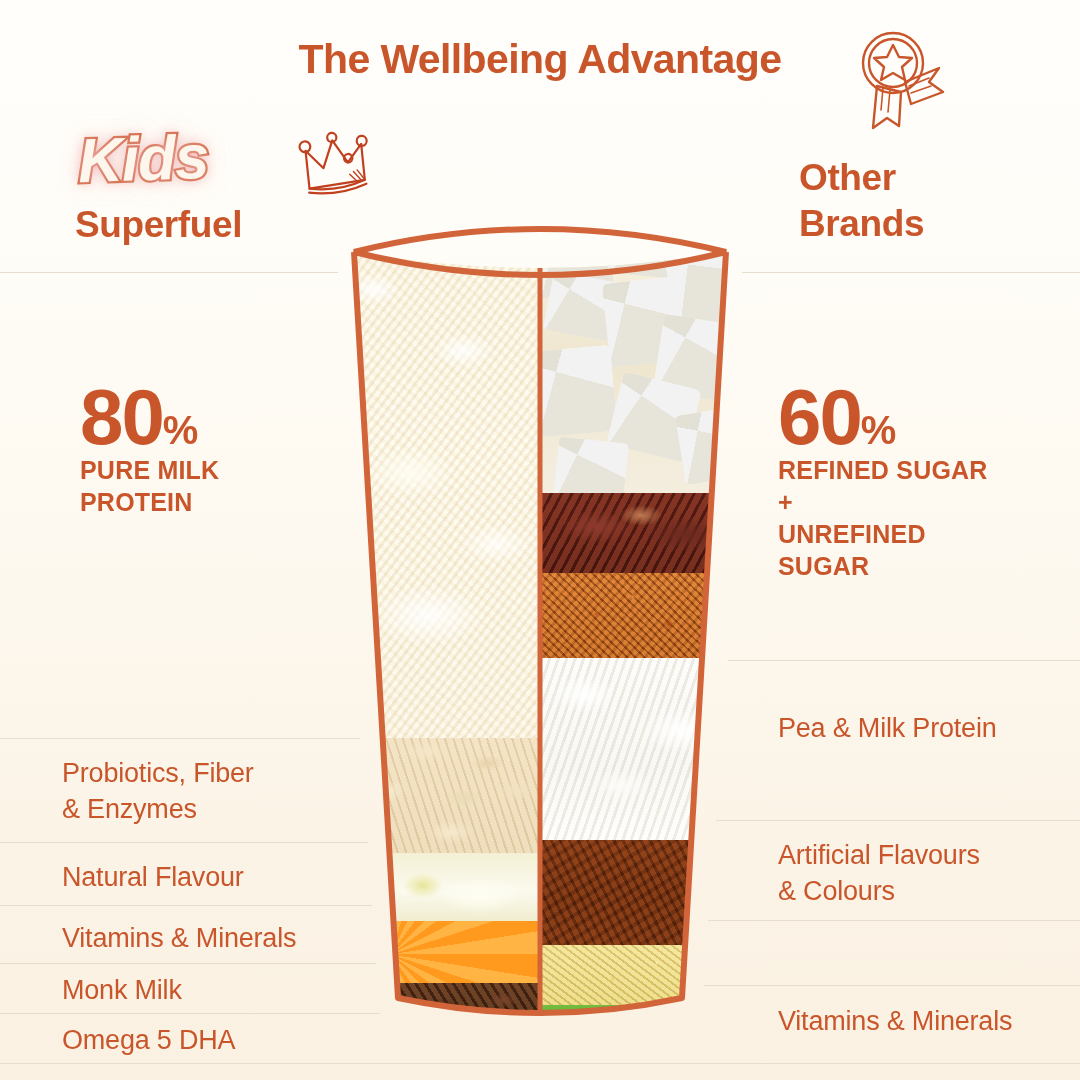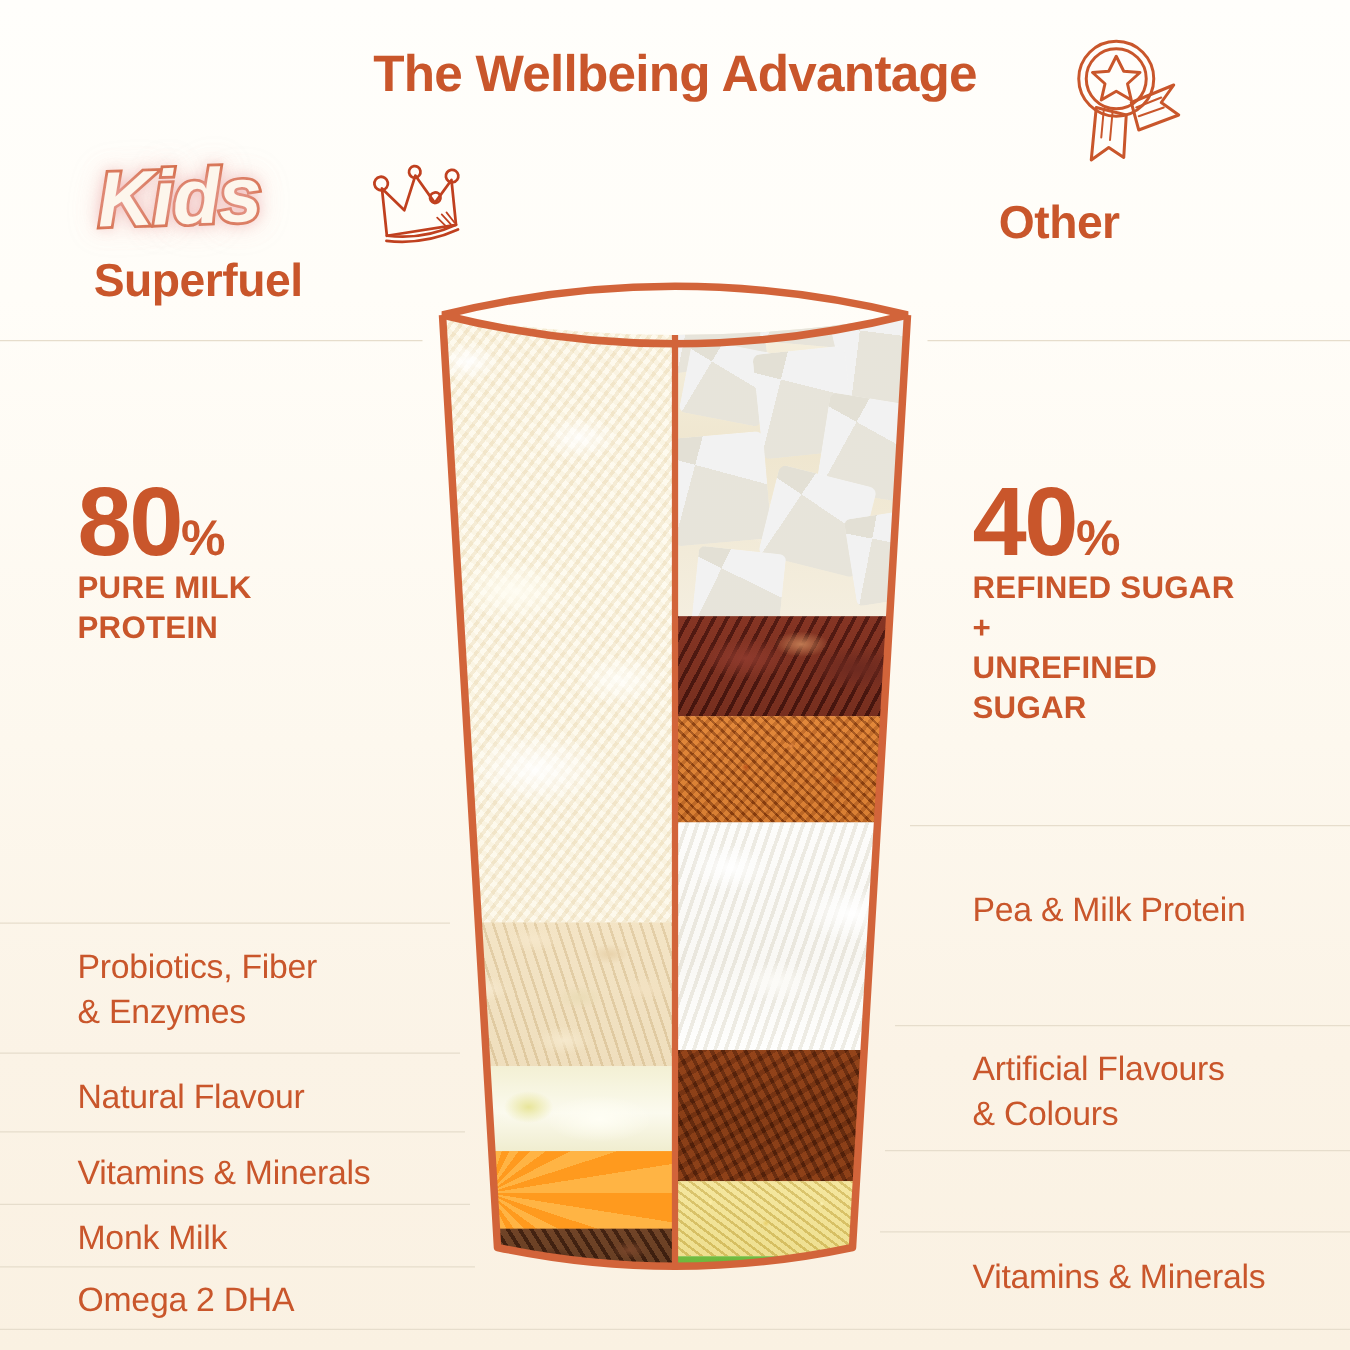--- a/index.html
+++ b/index.html
@@ -103,21 +103,21 @@
     font-size: 40px;
     font-weight: 800;
     letter-spacing: -1px;
   }
   .stat .caption {
     font-size: 25px;
     font-weight: 700;
     line-height: 1.28;
     letter-spacing: .2px;
   }
-  #stat-left  { top: 380px; left: 62px; }
+  #stat-left  { top: 380px; left: 80px; }
   #stat-right { top: 380px; left: 778px; }
 
   
   .ing {
     position: absolute;
     font-size: 27px;
     line-height: 1.33;
     color: #C9562B;
     letter-spacing: -0.2px;
   }
@@ -311,51 +311,52 @@
         <circle cx="73" cy="19" r="5"></circle>
         <path d="M56 50 L62 58" stroke-width="1.4"></path>
         <path d="M60 48 L66 57" stroke-width="1.4"></path>
         <path d="M64 47 L69 56" stroke-width="1.4"></path>
       </g>
     </svg>
   </div>
 
   <div id="other-brands">
     <div>Other</div>
+    <div>Brands</div>
   </div>
 
   <div id="stat-left" class="stat">
     <div class="num"><span>80</span><span class="pct">%</span></div>
     <div class="caption" style="white-space:pre-line;">PURE MILK
 PROTEIN</div>
   </div>
 
   <div id="stat-right" class="stat">
-    <div class="num"><span>40</span><span class="pct">%</span></div>
+    <div class="num"><span>60</span><span class="pct">%</span></div>
     <div class="caption" style="white-space:pre-line;">REFINED SUGAR
 +
 UNREFINED
 SUGAR</div>
   </div>
 
   <div class="ing l" style="top:860px;">
     <span style="white-space:pre-line;">Natural Flavour</span>
   </div>
   <div class="ing l" style="top:756px;">
     <span style="white-space:pre-line;">Probiotics, Fiber
 &amp; Enzymes</span>
   </div>
   <div class="ing l" style="top:921px;width:320px;">
     <span style="white-space:pre-line;">Vitamins &amp; Minerals</span>
   </div>
   <div class="ing l" style="top:973px;">
     <span style="white-space:pre-line;">Monk Milk</span>
   </div>
   <div class="ing l" style="top:1023px;">
-    <span style="white-space:pre-line;">Omega 2 DHA</span>
+    <span style="white-space:pre-line;">Omega 5 DHA</span>
   </div>
 
   <div class="ing r" style="top:711px;width:320px;">
     <span style="white-space:pre-line;">Pea &amp; Milk Protein</span>
   </div>
   <div class="ing r" style="top:838px;width:310px;">
     <span style="white-space:pre-line;">Artificial Flavours
 &amp; Colours</span>
   </div>
   <div class="ing r" style="top:1004px;width:320px;">

